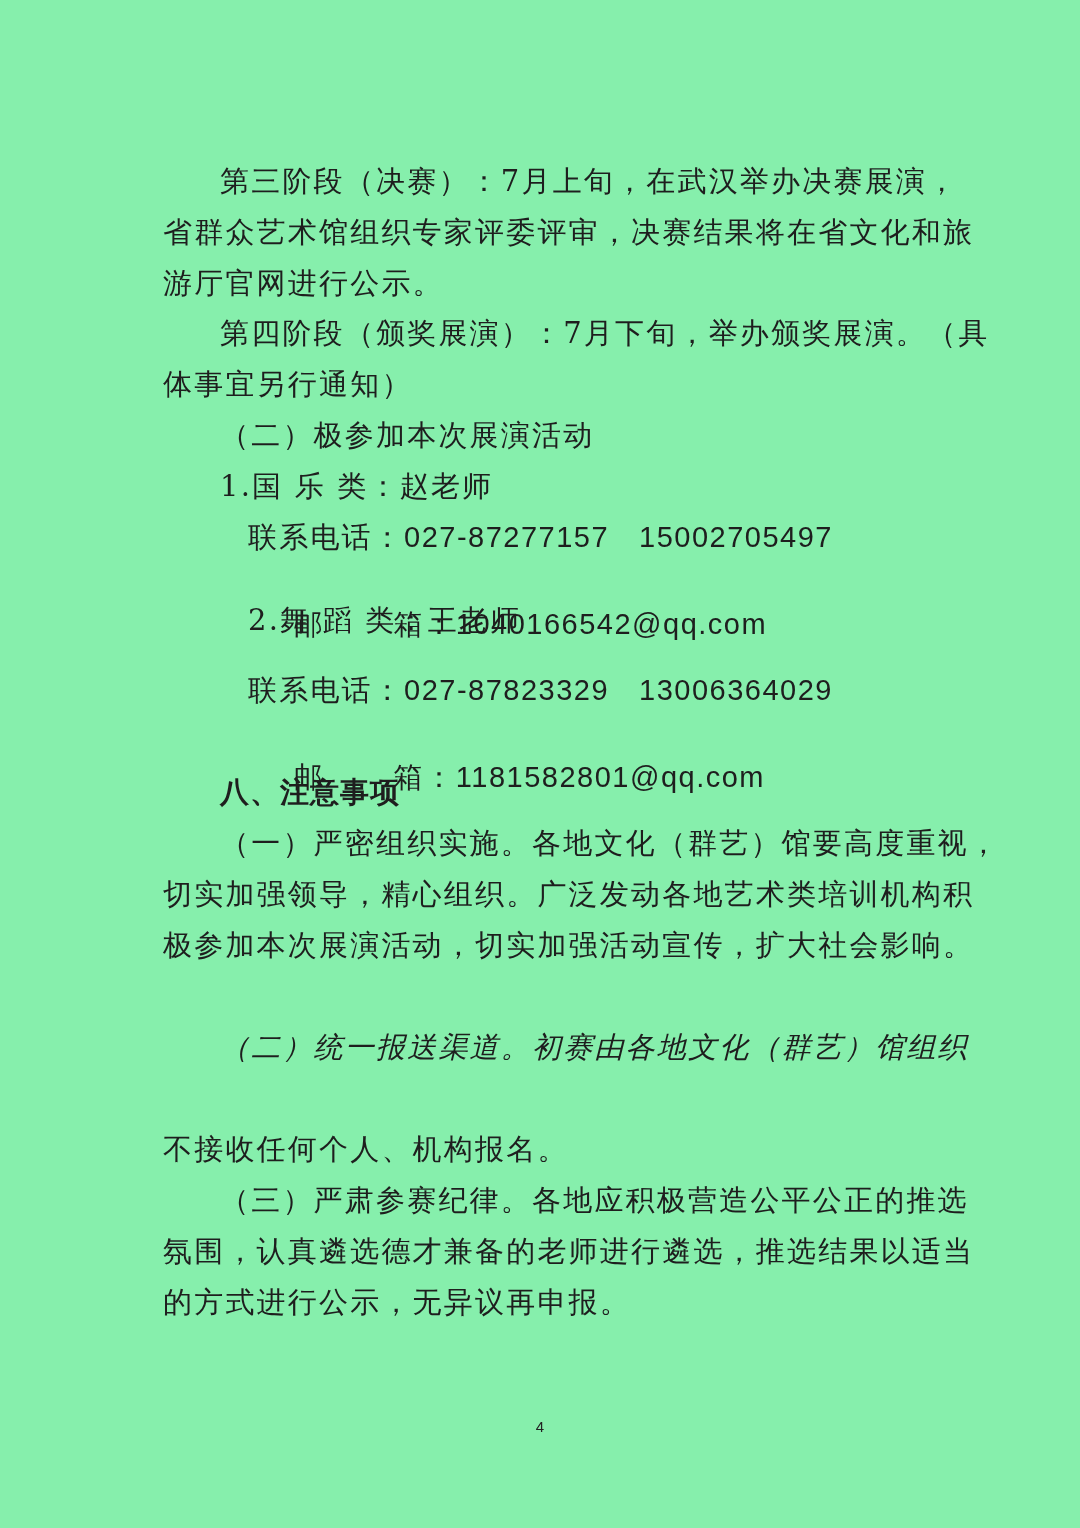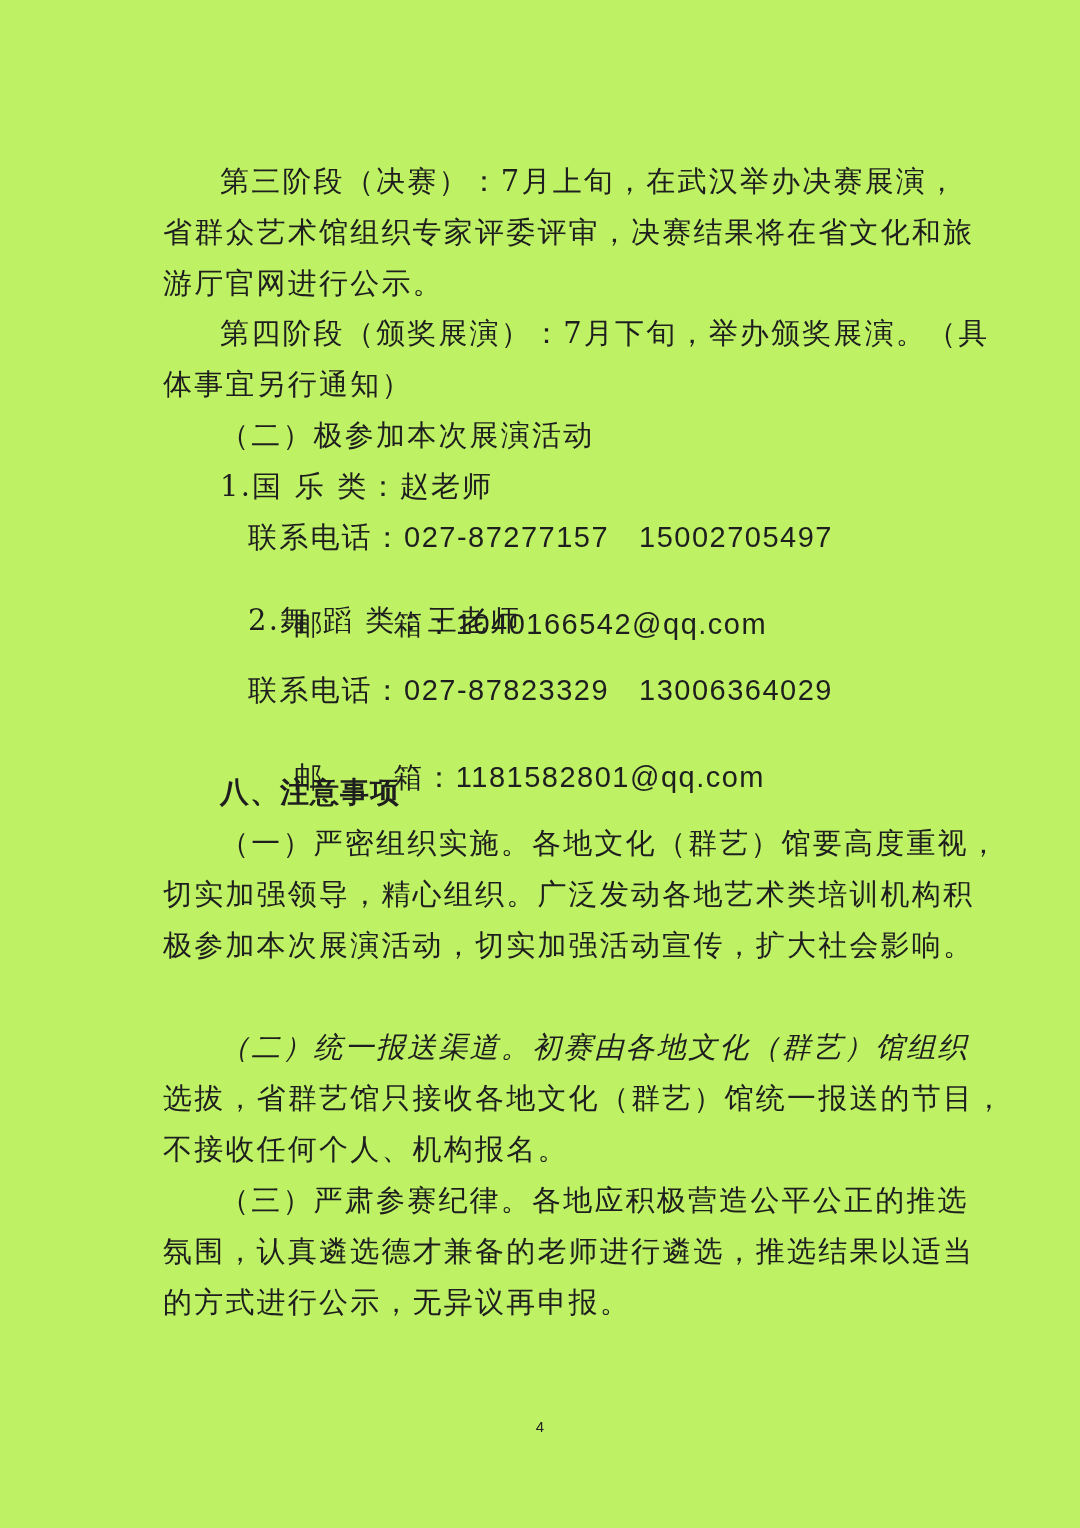--- a/index.html
+++ b/index.html
@@ -13,21 +13,21 @@
       position: relative;
       overflow: hidden;
       font-family: "DejaVu Serif", "Liberation Serif", serif;
       color: #1e1e1e;
     }
     .page {
       position: absolute;
       left: 0; top: 0;
       width: 1080px;
       height: 1528px;
-      background: #bef264;
+      background: #86efac;
     }
     .line {
       position: absolute;
       left: 163px;
       font-size: 29px;
       line-height: 36px;
       white-space: nowrap;
       letter-spacing: 2.2px;
     }
     .indent { left: 220px; }
@@ -88,21 +88,20 @@
     <span>邮      箱：</span><span class="mono">1181582801@qq.com</span>
   </div>
 
   <div class="line indent heading" style="top:774px;">八、注意事项</div>
 
   <div class="line indent" style="top:825px; width:695px; text-align:justify; text-align-last:justify;">（一）严密组织实施。各地文化（群艺）馆要高度重视，</div>
   <div class="line justify" style="top:876px;">切实加强领导，精心组织。广泛发动各地艺术类培训机构积</div>
   <div class="line justify" style="top:927px;">极参加本次展演活动，切实加强活动宣传，扩大社会影响。</div>
 
   <div class="line indent" style="top:1029px; width:695px; text-align:justify; text-align-last:justify;font-style:italic;">（二）统一报送渠道。初赛由各地文化（群艺）馆组织</div>
-  <div class="line justify" style="top:1080px;">选拔，省群艺馆只接收各地文化（群艺）馆统一报送的节目，</div>
   <div class="line" style="top:1131px;">不接收任何个人、机构报名。</div>
 
   <div class="line indent" style="top:1182px; width:695px; text-align:justify; text-align-last:justify;">（三）严肃参赛纪律。各地应积极营造公平公正的推选</div>
   <div class="line justify" style="top:1233px;">氛围，认真遴选德才兼备的老师进行遴选，推选结果以适当</div>
   <div class="line" style="top:1284px;">的方式进行公示，无异议再申报。</div>
 
   <div class="page-number">4</div>
 </div>
 
 </body></html>

